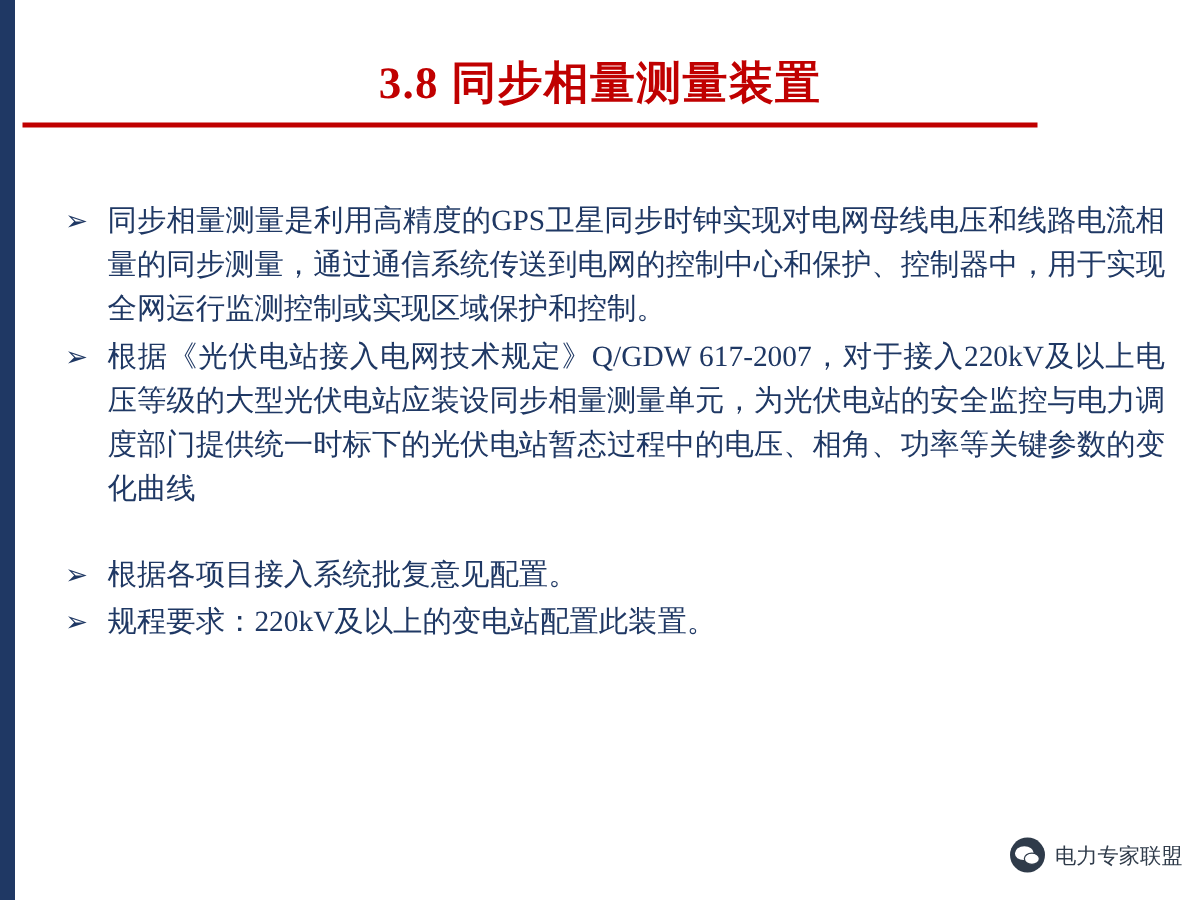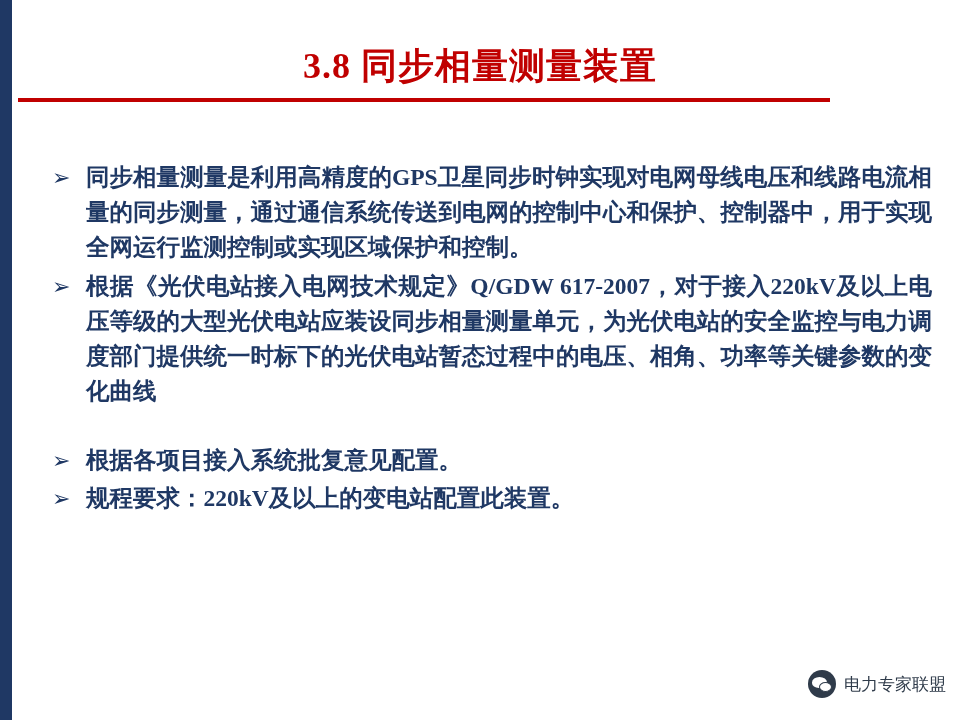--- a/index.html
+++ b/index.html
@@ -67,21 +67,21 @@
     color: #1f3864;
     font-size: 22px;
     line-height: 36px;
     font-family: "DejaVu Sans", sans-serif;
   }
   .bullet-text {
     flex: 1 1 auto;
     color: #1f3864;
     font-size: 23.5px;
     line-height: 35px;
-    font-weight: bold;
+    font-weight: normal;
     font-family: "Liberation Serif", "DejaVu Serif", serif;
     text-align: justify;
   }
   .gap-block {
     height: 32px;
   }
   .para-2 {
     margin-top: 4px;
   }
   

